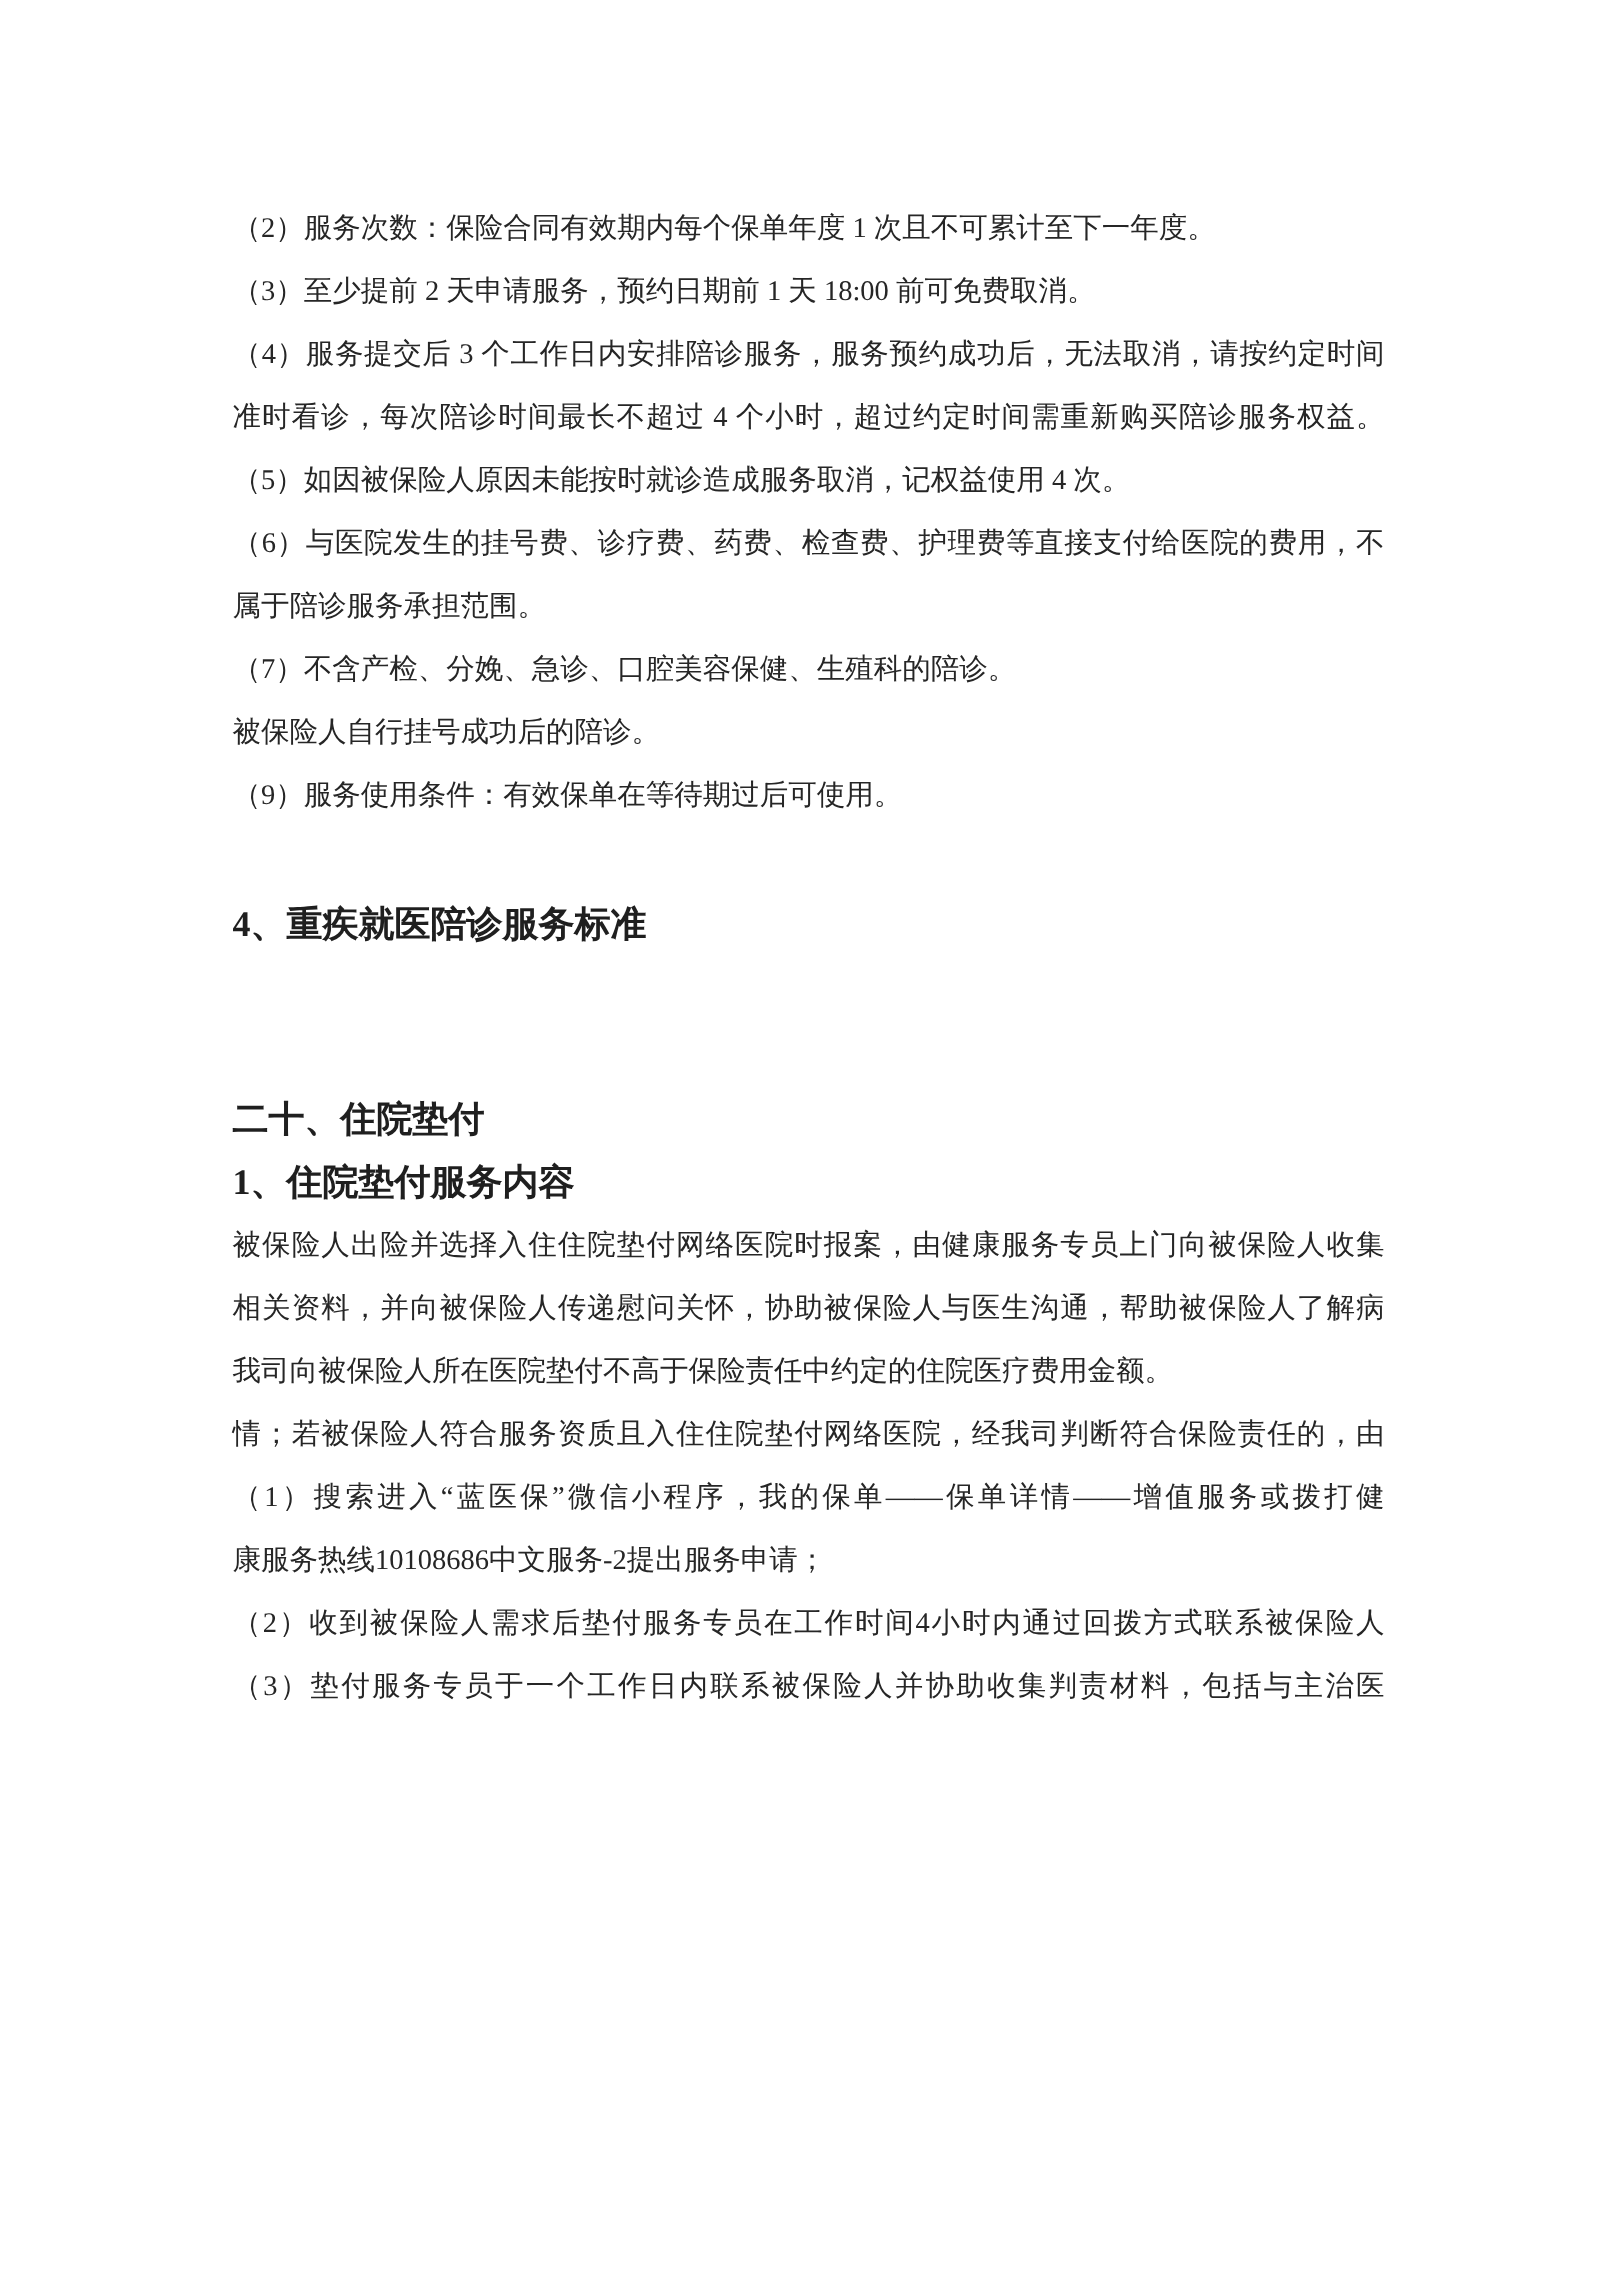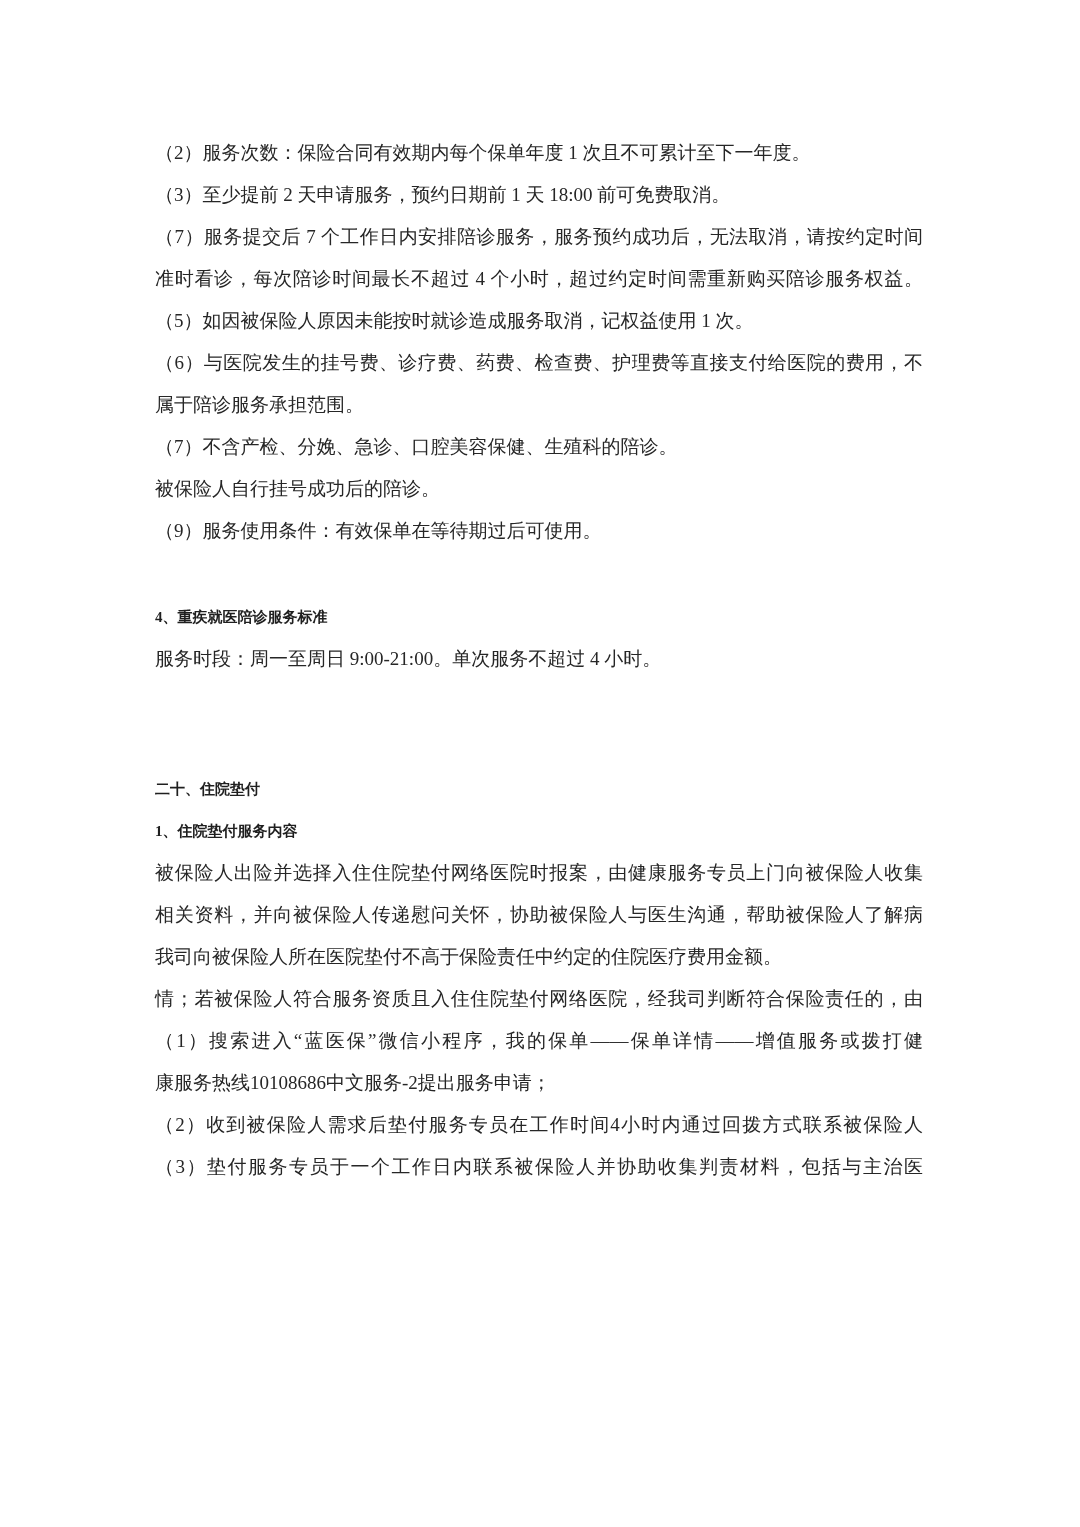--- a/index.html
+++ b/index.html
@@ -27,43 +27,42 @@
     line-height: 42px;
     color: #262626;
     text-align: justify;
     white-space: normal;
   }
   .line.fill {
     text-align-last: justify;
   }
   .line.heading {
     font-weight: bold;
-    font-size: 15px;
+    font-size: 24px;
     color: #1f1f1f;
   }
   .gap1 { margin-top: 44px; }
   .gap2 { margin-top: 88px; }
 </style>
 </head>
 <body>
 
 <div class="page">
   <div class="content">
       <p class="line">（2）服务次数：保险合同有效期内每个保单年度 1 次且不可累计至下一年度。</p>
       <p class="line">（3）至少提前 2 天申请服务，预约日期前 1 天 18:00 前可免费取消。</p>
-      <p class="line fill">（7）服务提交后 7 个工作日内安排陪诊服务，服务预约成功后，无法取消，请按约定时间</p>
+      <p class="line fill">（4）服务提交后 3 个工作日内安排陪诊服务，服务预约成功后，无法取消，请按约定时间</p>
       <p class="line fill">准时看诊，每次陪诊时间最长不超过 4 个小时，超过约定时间需重新购买陪诊服务权益。</p>
-      <p class="line">（5）如因被保险人原因未能按时就诊造成服务取消，记权益使用 1 次。</p>
+      <p class="line">（5）如因被保险人原因未能按时就诊造成服务取消，记权益使用 4 次。</p>
       <p class="line fill">（6）与医院发生的挂号费、诊疗费、药费、检查费、护理费等直接支付给医院的费用，不</p>
       <p class="line">属于陪诊服务承担范围。</p>
       <p class="line">（7）不含产检、分娩、急诊、口腔美容保健、生殖科的陪诊。</p>
       <p class="line">被保险人自行挂号成功后的陪诊。</p>
       <p class="line">（9）服务使用条件：有效保单在等待期过后可使用。</p>
       <p class="line heading gap1">4、重疾就医陪诊服务标准</p>
-      <p class="line">服务时段：周一至周日 9:00-21:00。单次服务不超过 4 小时。</p>
       <p class="line heading gap2">二十、住院垫付</p>
       <p class="line heading">1、住院垫付服务内容</p>
       <p class="line fill">被保险人出险并选择入住住院垫付网络医院时报案，由健康服务专员上门向被保险人收集</p>
       <p class="line fill">相关资料，并向被保险人传递慰问关怀，协助被保险人与医生沟通，帮助被保险人了解病</p>
       <p class="line">我司向被保险人所在医院垫付不高于保险责任中约定的住院医疗费用金额。</p>
       <p class="line fill">情；若被保险人符合服务资质且入住住院垫付网络医院，经我司判断符合保险责任的，由</p>
       <p class="line fill">（1）搜索进入“蓝医保”微信小程序，我的保单——保单详情——增值服务或拨打健</p>
       <p class="line">康服务热线10108686中文服务-2提出服务申请；</p>
       <p class="line fill">（2）收到被保险人需求后垫付服务专员在工作时间4小时内通过回拨方式联系被保险人</p>
       <p class="line fill">（3）垫付服务专员于一个工作日内联系被保险人并协助收集判责材料，包括与主治医</p>

